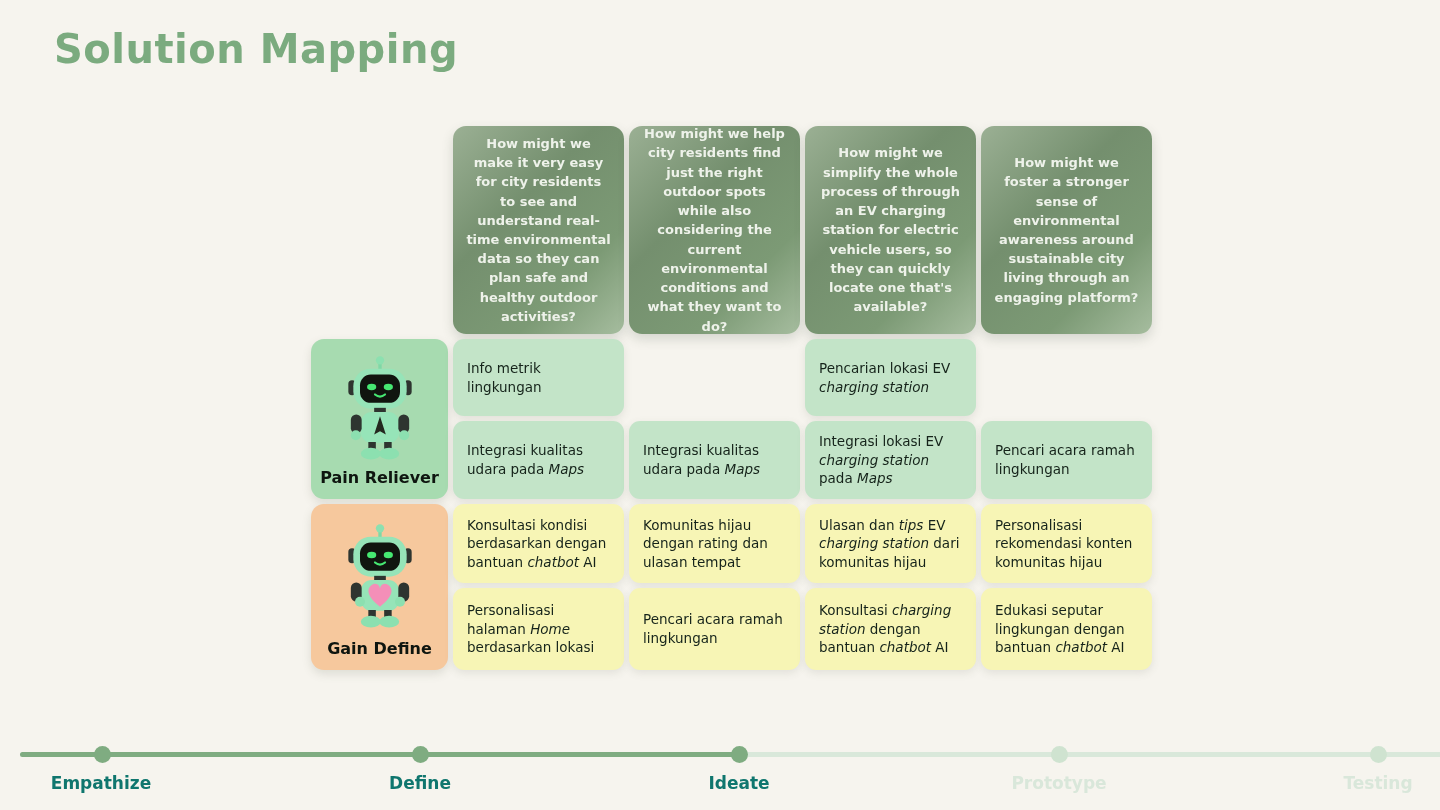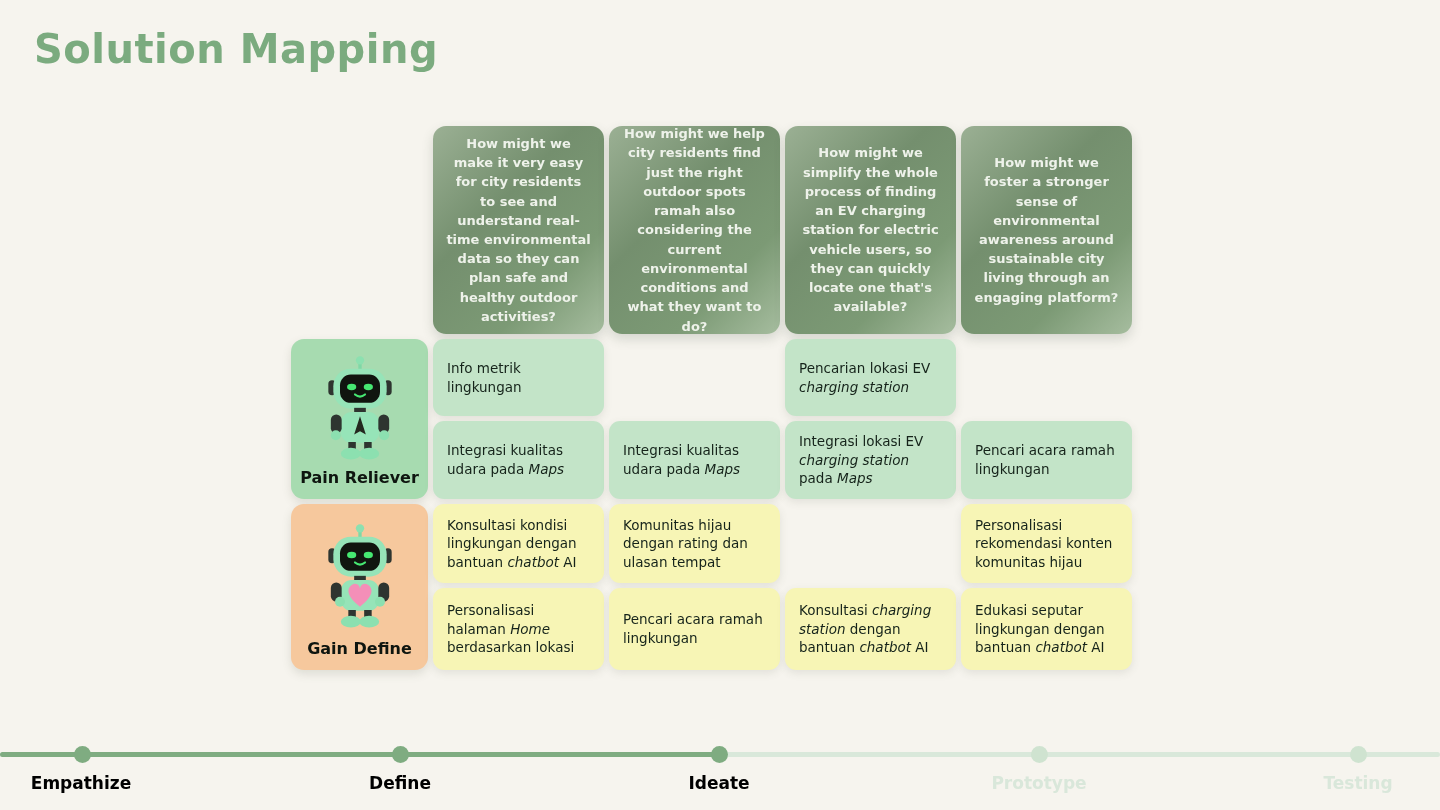--- a/index.html
+++ b/index.html
@@ -1,18 +1,18 @@
 <!DOCTYPE html>
 <html><head>
 <meta charset="utf-8">
 <style>
   html,body{margin:0;padding:0;}
   body{width:1440px;height:810px;overflow:hidden;background:#f6f4ee;
        font-family:"DejaVu Sans","Liberation Sans",sans-serif;}
-  .canvas{position:relative;width:1251px;height:810px;}
+  .canvas{position:relative;width:1251px;height:810px;margin-left:20px;}
 
   .title{position:absolute;left:34px;top:26px;margin:0;font-size:40px;font-weight:800;
          color:#7bab7f;letter-spacing:.5px;}
 
   .grid{position:absolute;left:291px;top:126px;display:grid;
         grid-template-columns:137px 171px 171px 171px 171px;
         grid-template-rows:208px 77px 78px 79px 82px;
         gap:5px;}
 
   .c1{grid-column:1}.c2{grid-column:2}.c3{grid-column:3}.c4{grid-column:4}.c5{grid-column:5}
@@ -41,35 +41,35 @@
   .rowlabel .rl-text{font-size:16px;font-weight:700;color:#0e150f;margin-top:4px;}
 
   .timeline{position:absolute;left:0;top:0;width:1440px;height:810px;pointer-events:none;}
   .tl-line{position:absolute;top:752px;left:0;width:1440px;height:5px;background:#d9e8da;border-radius:3px;}
   .tl-line-done{position:absolute;top:752px;left:0;width:719px;height:5px;background:#7fac81;border-radius:3px;}
   .tl-dot{position:absolute;top:746px;width:17px;height:17px;border-radius:50%;}
   .tl-dot.on{background:#7fac81;}
   .tl-dot.off{background:#cfe3d0;}
   .tl-label{position:absolute;top:773px;width:160px;text-align:center;
             font-size:17px;font-weight:700;pointer-events:auto;}
-  .tl-label.on{color:#000000;}
+  .tl-label.on{color:#0f766e;}
   .tl-label.off{color:#d9e7da;}
 </style>
 </head>
 <body>
 
 <div class="canvas">
 
   <h1 class="title">Solution Mapping</h1>
 
   <div class="grid">
 
     <div class="hmw r1 c2">How might we make it very easy for city residents to see and understand real-time environmental data so they can plan safe and healthy outdoor activities?</div>
-    <div class="hmw r1 c3">How might we help city residents find just the right outdoor spots ramah also considering the current environmental conditions and what they want to do?</div>
-    <div class="hmw r1 c4">How might we simplify the whole process of finding an EV charging station for electric vehicle users, so they can quickly locate one that's available?</div>
+    <div class="hmw r1 c3">How might we help city residents find just the right outdoor spots while also considering the current environmental conditions and what they want to do?</div>
+    <div class="hmw r1 c4">How might we simplify the whole process of through an EV charging station for electric vehicle users, so they can quickly locate one that's available?</div>
     <div class="hmw r1 c5">How might we foster a stronger sense of environmental awareness around sustainable city living through an engaging platform?</div>
 
     <div class="rowlabel pain c1 span2a">
       <div class="robot">
         <svg width="100" height="112" viewBox="0 0 120 130" aria-hidden="true">
           <rect x="58" y="11" width="4" height="11" rx="2" fill="#7fd8a6"></rect>
           <circle cx="60" cy="9" r="5" fill="#8ce0b0"></circle>
           <rect x="22" y="33" width="9" height="18" rx="4.5" fill="#2e3530"></rect>
           <rect x="89" y="33" width="9" height="18" rx="4.5" fill="#2e3530"></rect>
           <rect x="28" y="19" width="64" height="48" rx="21" fill="#96e4b8"></rect>
@@ -134,24 +134,27 @@
           <rect x="46" y="107" width="9" height="10" fill="#2e3530"></rect>
           <rect x="65" y="107" width="9" height="10" fill="#2e3530"></rect>
           <ellipse cx="49" cy="121" rx="12" ry="7" fill="#8ce0b0"></ellipse>
           <ellipse cx="71" cy="121" rx="12" ry="7" fill="#8ce0b0"></ellipse>
         </svg>
       </div>
       <div class="rl-text">Gain Define</div>
     </div>
 
     <div class="cell yellow r4 c2">
-        <span><span>Konsultasi kondisi lingkungan dengan bantuan </span><span class="it">chatbot</span><span> AI</span></span>
+        <span><span>Konsultasi kondisi berdasarkan dengan bantuan </span><span class="it">chatbot</span><span> AI</span></span>
       </div>
     <div class="cell yellow r4 c3">
         <span><span>Komunitas hijau dengan rating dan ulasan tempat</span></span>
+      </div>
+    <div class="cell yellow r4 c4">
+        <span><span>Ulasan dan </span><span class="it">tips</span><span> EV </span><span class="it">charging station</span><span> dari komunitas hijau</span></span>
       </div>
     <div class="cell yellow r4 c5">
         <span><span>Personalisasi rekomendasi konten komunitas hijau</span></span>
       </div>
     <div class="cell yellow r5 c2">
         <span><span>Personalisasi halaman </span><span class="it">Home</span><span> berdasarkan lokasi</span></span>
       </div>
     <div class="cell yellow r5 c3">
         <span><span>Pencari acara ramah lingkungan</span></span>
       </div>

